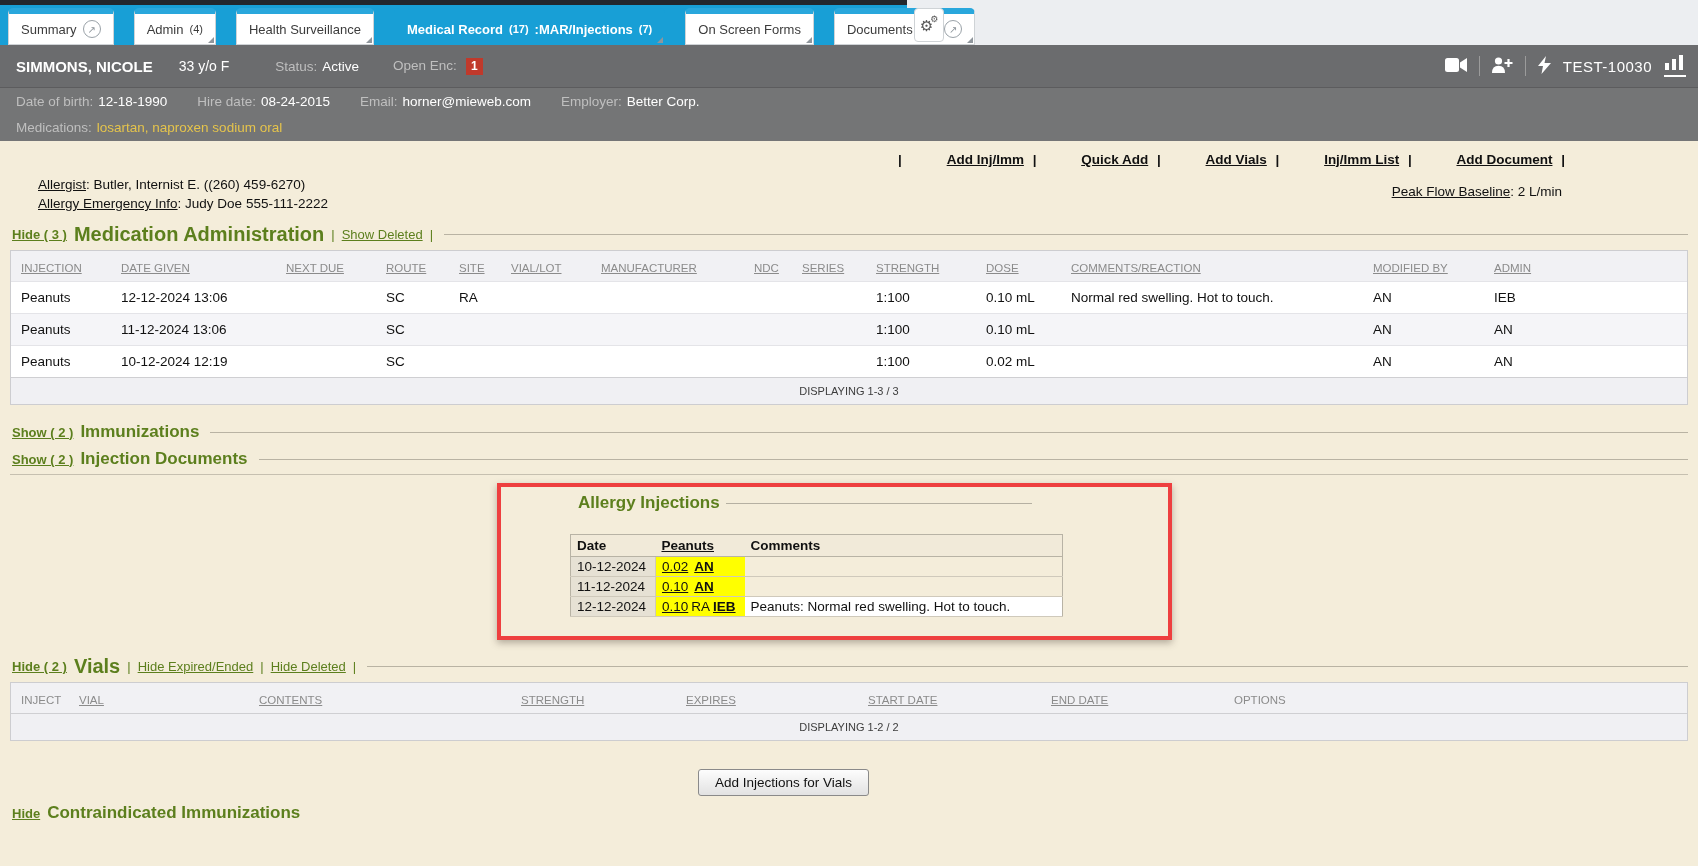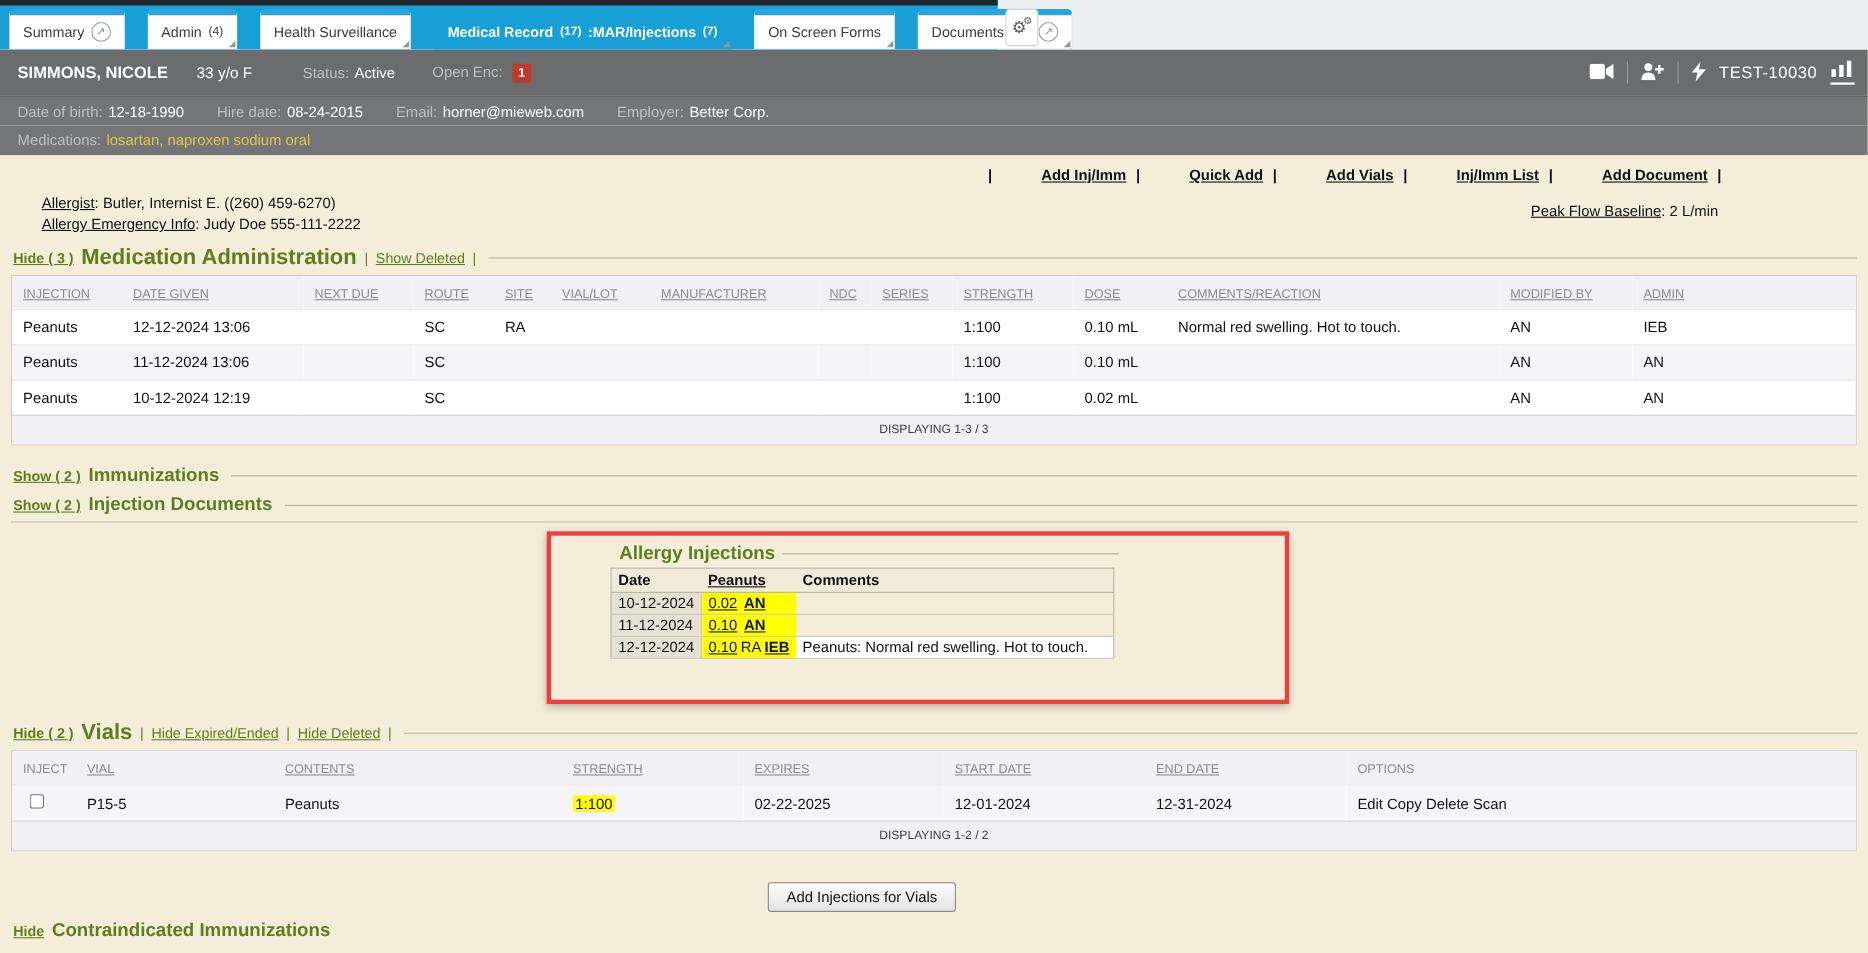--- a/index.html
+++ b/index.html
@@ -65,25 +65,25 @@
   table.grid td.ftr { background:#f0f0f3; color:#3d3d3d; font-size:11px; text-align:center; padding:7px; border-top:1px solid #cfcfd2; }
   .hl-blue { background:#a8c7f0; padding:0 2px; }
   .hl-yellow { background:#ffff00; padding:0 2px; }
   .vials-grid tbody td { padding-top:9px; padding-bottom:9px; }
   input[type=checkbox] { width:13px; height:13px; margin-left:6px; }
 
   
   .gapzone { position:relative; height:170px; }
   .hline { border-top:1px solid #c6c0b0; margin:5px 10px 0 10px; }
   .redbox { position:absolute; left:497px; top:8px; width:675px; height:157px; border:4px solid #ee3f3f; box-shadow:0 3px 7px rgba(60,50,40,.35); pointer-events:none; }
-  .ai-panel { position:absolute; left:555px; top:18px; width:462px; }
+  .ai-panel { position:absolute; left:570px; top:18px; width:462px; }
   .ai-head { display:flex; align-items:center; gap:6px; padding-left:8px; }
   .ai-title { color:#5c7f1d; font-weight:bold; font-size:17px; }
   .ai-rule { flex:1; border-top:1px solid #b5b0a2; }
-  table.ai { border-collapse:collapse; margin-top:3px; width:458px; font-size:13.5px; border:1px solid #b8b3a5; }
+  table.ai { border-collapse:collapse; margin-top:21px; width:493px; font-size:13.5px; border:1px solid #b8b3a5; }
   table.ai th { text-align:left; font-weight:bold; padding:3px 6px; border-bottom:1px solid #b8b3a5; background:#f1ead9; }
   table.ai td { padding:2px 6px; white-space:nowrap; }
   td.ai-date { background:#e6e1d4; border-bottom:1px solid #cfc9bb; border-right:1px solid #cfc9bb; }
   td.ai-dose { background:#ffff00; border-bottom:1px solid #cfc9bb; }
   td.ai-com { border-bottom:1px solid #cfc9bb; }
   td.ai-com.white { background:#fff; }
   .ai a, .ai .lk { color:#111; text-decoration:underline; cursor:pointer; }
   .ai .init { font-weight:bold; text-decoration:underline; cursor:pointer; }
   .ai .site { margin:0 3px; }
   .thlink { text-decoration:underline; cursor:pointer; }
@@ -377,30 +377,20 @@
           <th><span class="u">VIAL</span></th>
           <th><span class="u">CONTENTS</span></th>
           <th><span class="u">STRENGTH</span></th>
           <th><span class="u">EXPIRES</span></th>
           <th><span class="u">START DATE</span></th>
           <th><span class="u">END DATE</span></th>
           <th><span>OPTIONS</span></th>
         </tr>
       </thead>
       <tbody>
-        <tr class="alt">
-          <td><input type="checkbox" style=""></td>
-          <td>P15-5</td>
-          <td>Peanuts</td>
-          <td><span class="hl-yellow">1:100</span></td>
-          <td>02-22-2025</td>
-          <td>12-01-2024</td>
-          <td>12-31-2024</td>
-          <td>Edit Copy Delete Scan</td>
-        </tr>
         <tr>
             <td class="ftr" colspan="8">DISPLAYING 1-2 / 2</td>
           </tr>
       </tbody>
     </table>
   </div>
 
   <div class="btnrow">
     <button class="pushbtn">Add Injections for Vials</button>
   </div>

